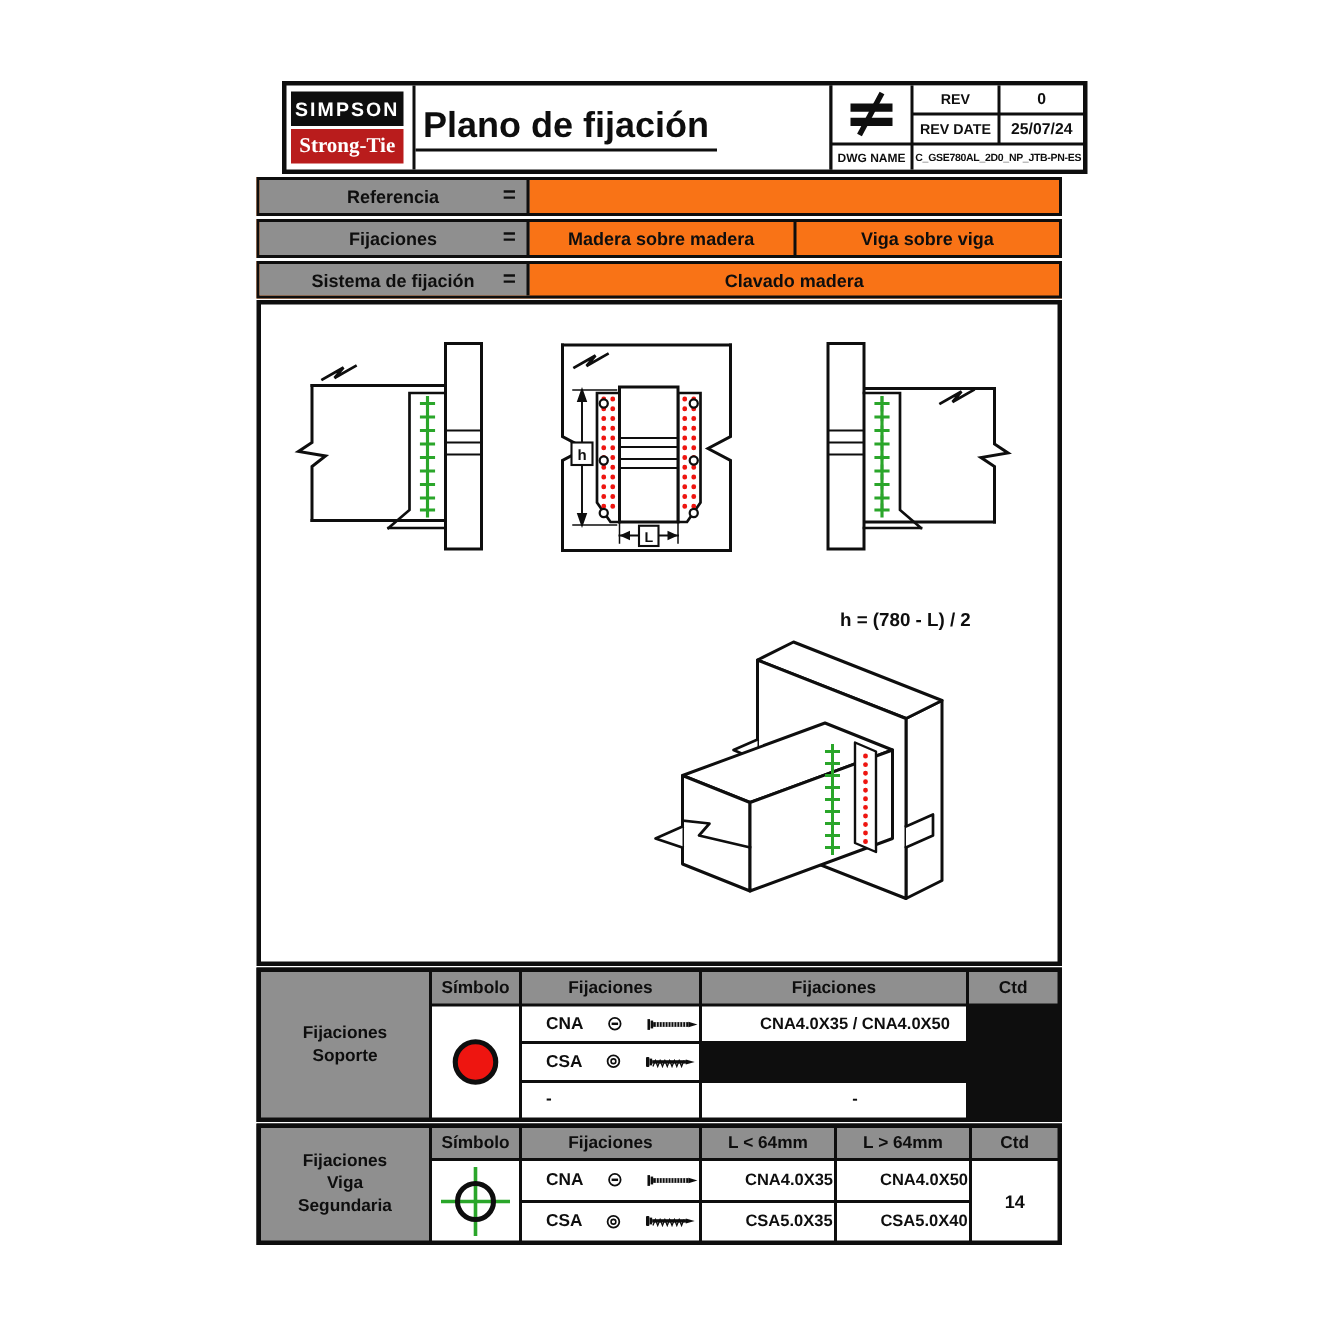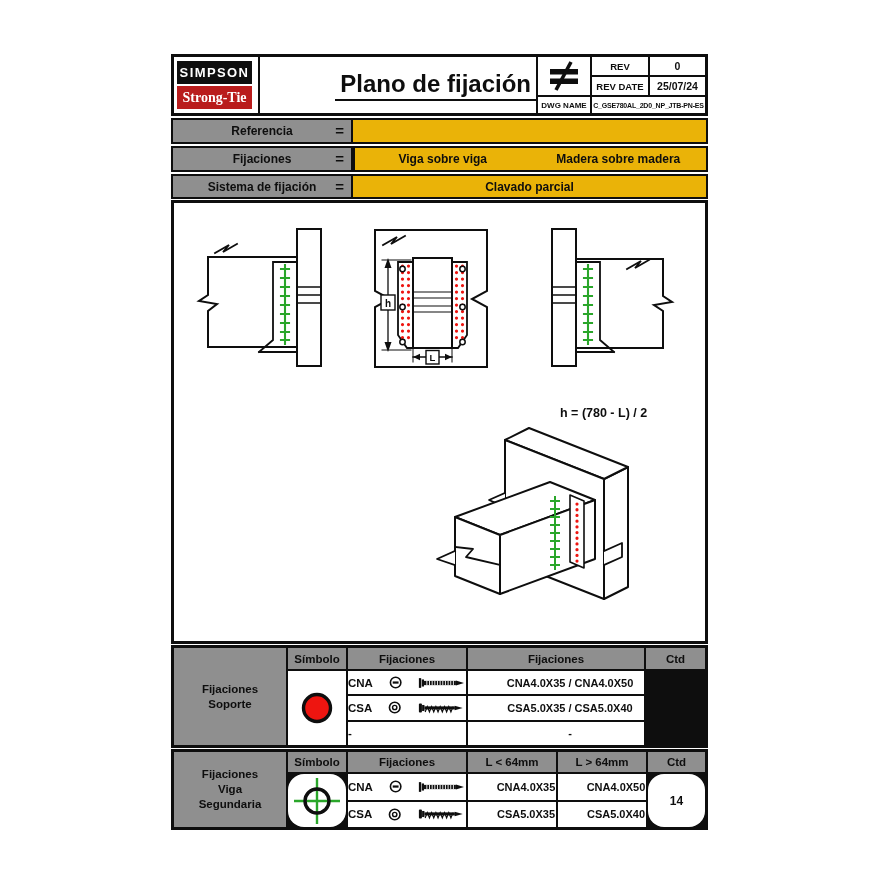--- a/index.html
+++ b/index.html
@@ -2,40 +2,40 @@
 <html><head>
 <meta charset="utf-8">
 <style>
   html,body{margin:0;padding:0;background:#ffffff;}
   body{width:880px;height:880px;font-family:"Liberation Sans",sans-serif;color:#0e0e0e;}
   #page{position:relative;width:880px;height:880px;background:#fff;overflow:hidden;}
   .sheet{position:absolute;left:171px;top:54px;width:537px;height:777px;}
   .box{position:absolute;box-sizing:border-box;border:3px solid #0e0e0e;background:#fff;}
 
   
-  .hdr{left:0;top:0;width:537px;height:62px;display:flex;}
+  .hdr{left:17px;top:0;width:537px;height:62px;display:flex;}
   .logo-cell{width:84px;border-right:2px solid #0e0e0e;position:relative;flex:none;}
   .logo-band{position:absolute;left:3px;width:75px;height:23px;color:#fff;font-weight:700;
              display:flex;align-items:center;justify-content:center;}
   .logo-black{top:4px;background:#0e0e0e;font-size:13px;letter-spacing:1.4px;}
   .logo-red{top:29px;background:#b91c1c;font-family:"Liberation Serif",serif;font-size:14px;}
-  .title-cell{flex:1;display:flex;align-items:center;justify-content:flex-end;margin-left:36px;}
+  .title-cell{flex:1;display:flex;align-items:center;justify-content:flex-start;}
   .sheet-title{font-size:24px;font-weight:700;border-bottom:2.5px solid #0e0e0e;padding:0 5px 1px 5px;white-space:nowrap;}
   .hdr-right{width:167px;flex:none;background:#0e0e0e;border-left:2px solid #0e0e0e;
              display:grid;grid-template-columns:52px 56px 1fr;grid-template-rows:18px 18px 1fr;gap:2px;}
   .hc{background:#fff;display:flex;align-items:center;justify-content:center;font-weight:700;overflow:hidden;}
   .hc.sym{grid-column:1;grid-row:1/3;}
   .hc.lbl{font-size:9.5px;}
   .hc.val{font-size:10.5px;}
   .hc.dwg-lbl{font-size:8px;}
   .hc.dwg-val{grid-column:2/4;font-size:7px;letter-spacing:-0.2px;}
 
   
   .inforow{position:absolute;left:0;width:537px;box-sizing:border-box;border:2px solid #0e0e0e;
-           background:#eab308;display:flex;}
+           background:#f97316;display:flex;}
   .inf-label{width:180px;flex:none;background:#8f8f8f;border-right:2px solid #0e0e0e;position:relative;
              display:flex;align-items:center;justify-content:center;font-weight:700;font-size:12px;box-sizing:border-box;}
   .inf-eq{position:absolute;right:7px;top:50%;transform:translateY(-54%);font-size:15px;font-weight:900;}
   .inf-val{flex:1;display:flex;align-items:center;justify-content:center;font-weight:700;font-size:12px;}
   .inf-val.split-r{border-left:2px solid #0e0e0e;}
 
   
   .draw{left:0;top:146px;width:537px;height:444px;}
   .draw svg{display:block;}
 
@@ -43,26 +43,26 @@
   .ftable{position:absolute;left:0;width:537px;box-sizing:border-box;background:#0e0e0e;
           border:3px solid #0e0e0e;display:grid;gap:2px;}
   .tbl1{top:591px;height:103px;grid-template-columns:112px 58px 118px 176px 1fr;grid-template-rows:21px 1fr 1fr 1fr;}
   .tbl2{top:695px;height:81px;grid-template-columns:112px 58px 118px 88px 88px 1fr;grid-template-rows:20px 1fr 1fr;}
   .cell{background:#fff;display:flex;align-items:center;justify-content:center;font-weight:700;overflow:hidden;}
   .cell.gray{background:#8f8f8f;}
   .cell.rowlabel{white-space:pre-line;text-align:center;font-size:11.5px;line-height:1.3;}
   .cell.th{font-size:11.5px;}
   .cell.spec{font-size:11px;padding-left:28px;}
   .cell.ctd{font-size:12px;}
-  .cell.fij{justify-content:flex-start;padding-left:0;gap:16px;box-sizing:border-box;}
+  .cell.fij{justify-content:flex-start;padding-left:16px;gap:16px;box-sizing:border-box;}
   .fij .code{font-size:11.5px;}
   .span-rows1{grid-row:1/5;}
   .span-rows2{grid-row:2/5;}
   .span-rows3{grid-row:1/4;}
-  .span-rows4{grid-row:2/4;border-radius:16px;}
+  .span-rows4{grid-row:2/4;}
 </style>
 </head>
 <body>
 
 <div id="page">
  <div class="sheet">
 
   <div class="box hdr">
     <div class="logo-cell">
       <div class="logo-band logo-black">
@@ -96,29 +96,29 @@
     <div class="inf-label">
       <span>Referencia</span>
       <span class="inf-eq">=</span>
     </div>
   </div>
   <div class="inforow" style="top:92px;height:26px;">
     <div class="inf-label">
       <span>Fijaciones</span>
       <span class="inf-eq">=</span>
     </div>
+    <div class="inf-val">Madera sobre madera</div>
     <div class="inf-val split-r">Viga sobre viga</div>
-    <div class="inf-val">Madera sobre madera</div>
   </div>
   <div class="inforow" style="top:120px;height:25px;">
     <div class="inf-label">
       <span>Sistema de fijación</span>
       <span class="inf-eq">=</span>
     </div>
-    <div class="inf-val">Clavado parcial</div>
+    <div class="inf-val">Clavado madera</div>
   </div>
 
   <div class="box draw">
    <svg width="531" height="438" viewBox="0 0 531 438">
     <g transform="translate(-3,-4)" stroke-linecap="square">
 
       <g fill="none" stroke="#0e0e0e" stroke-width="2">
         <path d="M37,58 H126 M37,148 H126"></path>
         <path d="M37,58 L37,96 L28,102 L46,105 L37,112 L37,148"></path>
         <path d="M44,54 L58,46 L52,53 L66,45" stroke-width="1.8"></path>
@@ -240,21 +240,20 @@
         <circle cx="7.5" cy="7.5" r="2.4" fill="none" stroke="#0e0e0e" stroke-width="1.6"></circle>
       </svg>
       <svg width="54" height="14" viewBox="0 0 54 14">
         <rect x="1" y="2" width="3.4" height="10" rx="1" fill="#0e0e0e"></rect>
         <rect x="4.6" y="3.6" width="2.6" height="6.8" fill="#0e0e0e"></rect>
         <rect x="7.2" y="5.2" width="34" height="3.4" fill="#0e0e0e"></rect>
         <path d="M8,11.5 l2.4,-6 2.4,6 2.4,-6 2.4,6 2.4,-6 2.4,6 2.4,-6 2.4,6 2.4,-6 2.4,6 2.4,-6 2.4,6 2.4,-6" fill="none" stroke="#0e0e0e" stroke-width="1.3"></path>
         <path d="M41,4.6 L50,7 L41,9.6 Z" fill="#0e0e0e"></path>
       </svg>
     </div>
-    <div class="cell spec" style="grid-column:4;grid-row:3;">CSA5.0X35 / CSA5.0X40</div>
 
     <div class="cell fij" style="grid-column:3;grid-row:4;">
       <span class="code">-</span>
     </div>
     <div class="cell spec" style="grid-column:4;grid-row:4;">-</div>
 
   </div>
 
   <div class="ftable tbl2">
     <div class="cell gray rowlabel span-rows3">Fijaciones

